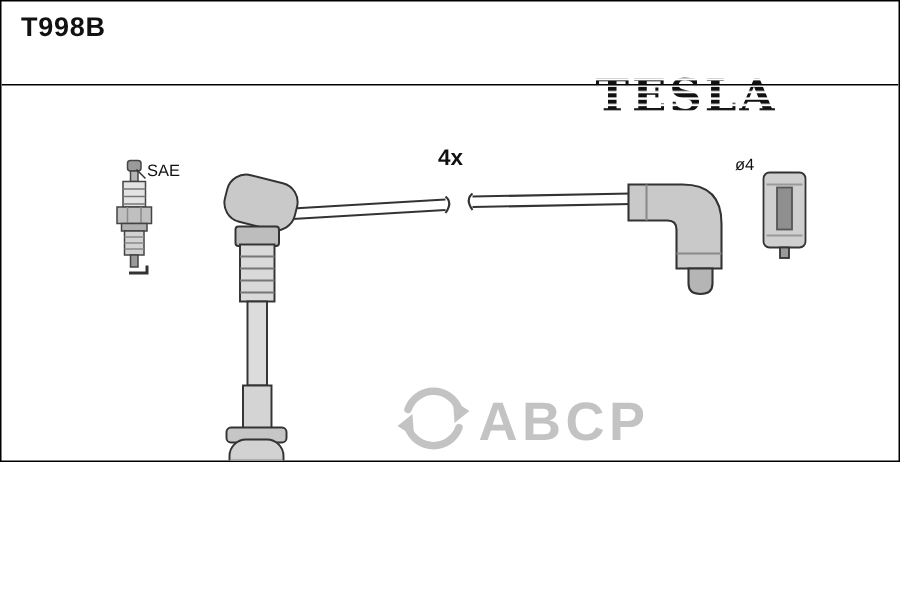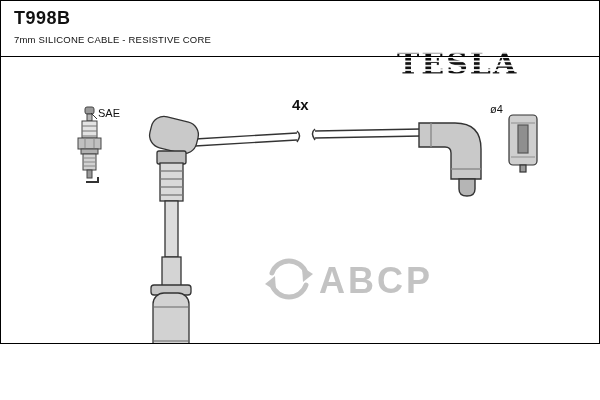--- a/index.html
+++ b/index.html
@@ -1,35 +1,34 @@
 <!DOCTYPE html>
 <html><head>
 <meta charset="utf-8">
 <style>
   html,body{margin:0;padding:0;background:#fff;}
   .page{
-    position:relative;width:600px;height:344px;box-sizing:border-box;
+    position:relative;width:600px;height:308px;box-sizing:border-box;
     border:1px solid #000;background:#fff;overflow:hidden;
     font-family:"Liberation Sans",sans-serif;color:#111;
   }
   .hdr{position:absolute;left:0;top:0;width:100%;height:55px;border-bottom:1px solid #000;}
   .part-number{position:absolute;left:13px;top:7px;font-size:18px;font-weight:bold;letter-spacing:.5px;}
   .subtitle{position:absolute;left:13px;top:33px;font-size:9.5px;letter-spacing:.2px;}
   .brand-wrap{position:absolute;left:396px;top:8px;width:130px;height:40px;margin-top:36px;}
   .diagram{position:absolute;left:0;top:56px;}
   .lbl{font-family:"Liberation Sans",sans-serif;fill:#111;}
 </style>
 </head>
 <body>
 
 <div class="page">
 
   <div class="hdr">
     <div class="part-number">T998B</div>
-    <div class="subtitle">7mm SILICONE CABLE - RESISTIVE CORE</div>
     <div class="brand-wrap">
       <svg width="130" height="40">
         <defs>
           <pattern id="hstripes" width="8" height="4.3" patternUnits="userSpaceOnUse">
             <rect width="8" height="2.7" fill="#111"></rect>
           </pattern>
         </defs>
         <text x="0" y="29" font-family="'DejaVu Serif', serif" font-size="30" font-weight="bold" letter-spacing="2" fill="url(#hstripes)">TESLA</text>
       </svg>
     </div>

